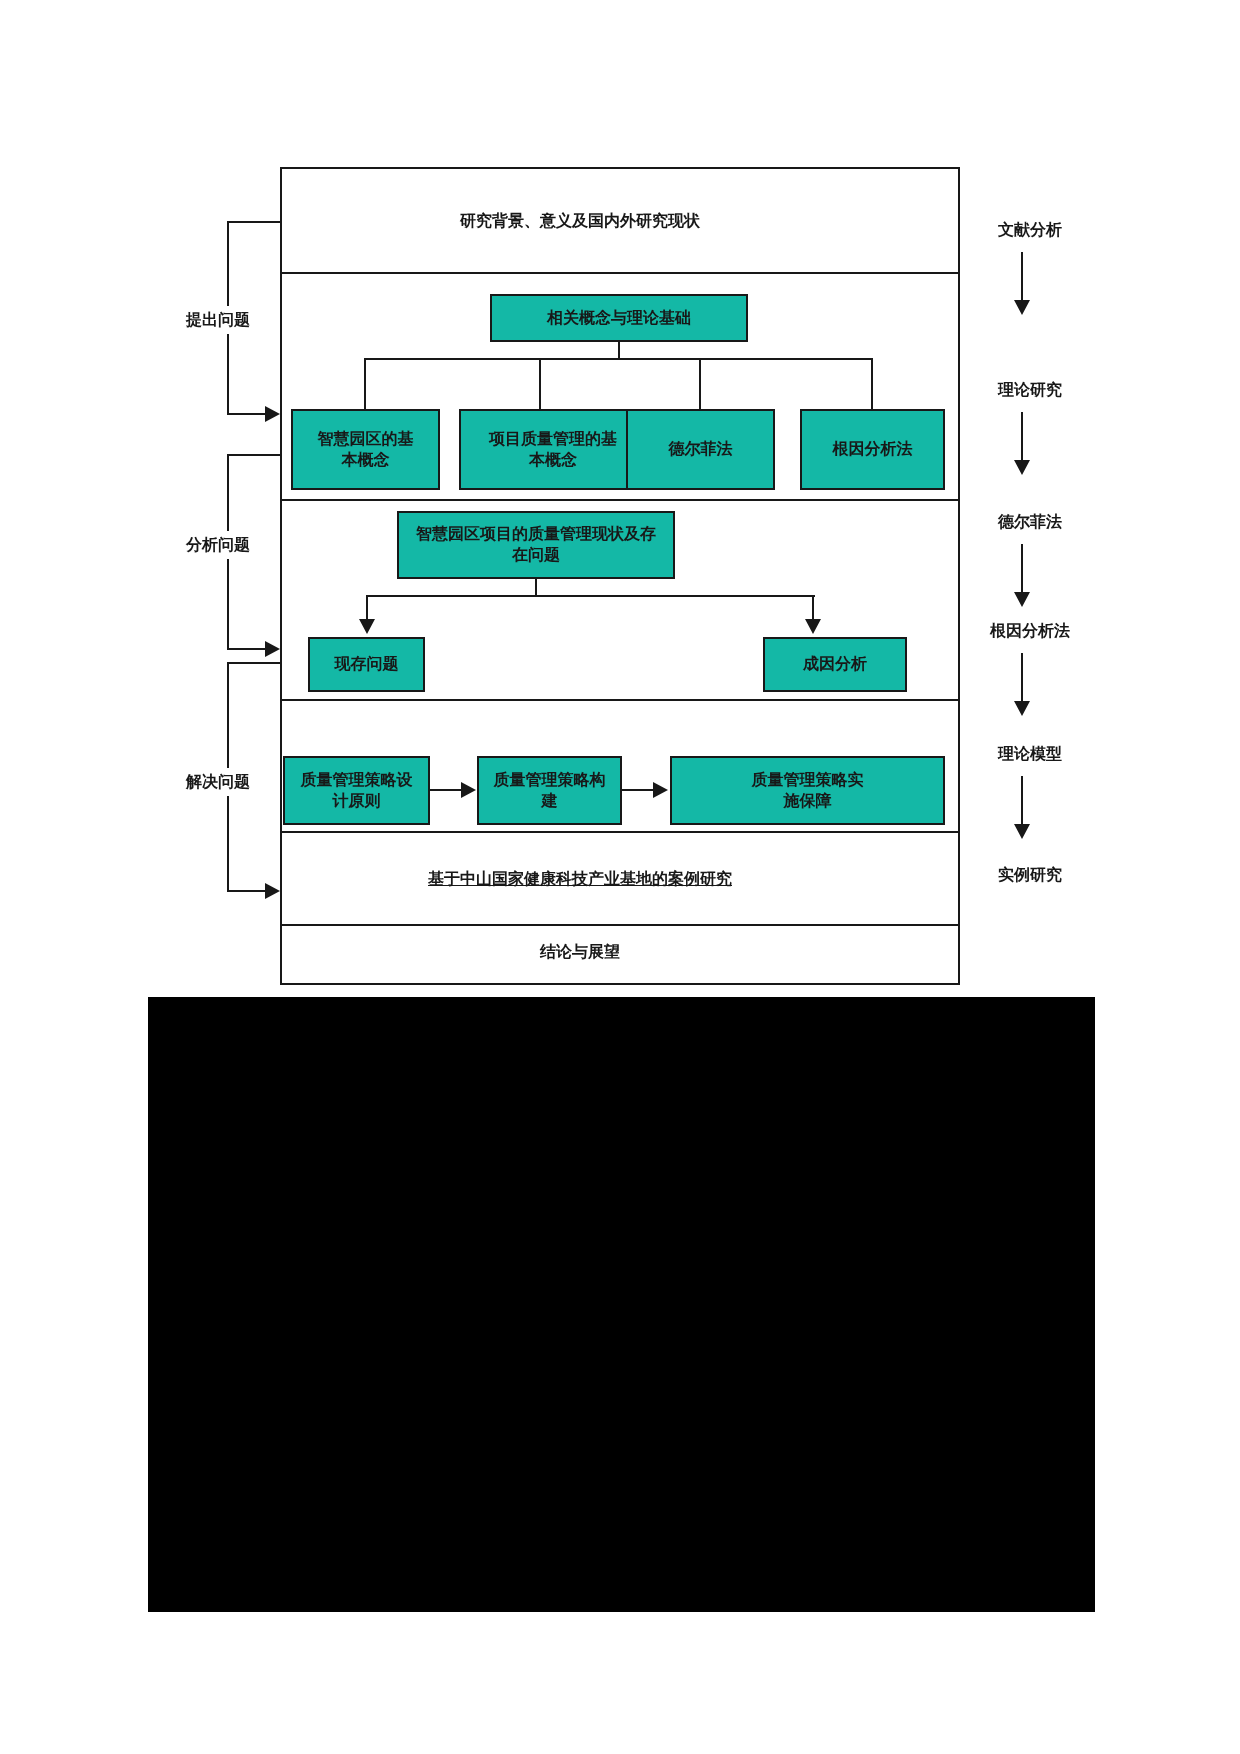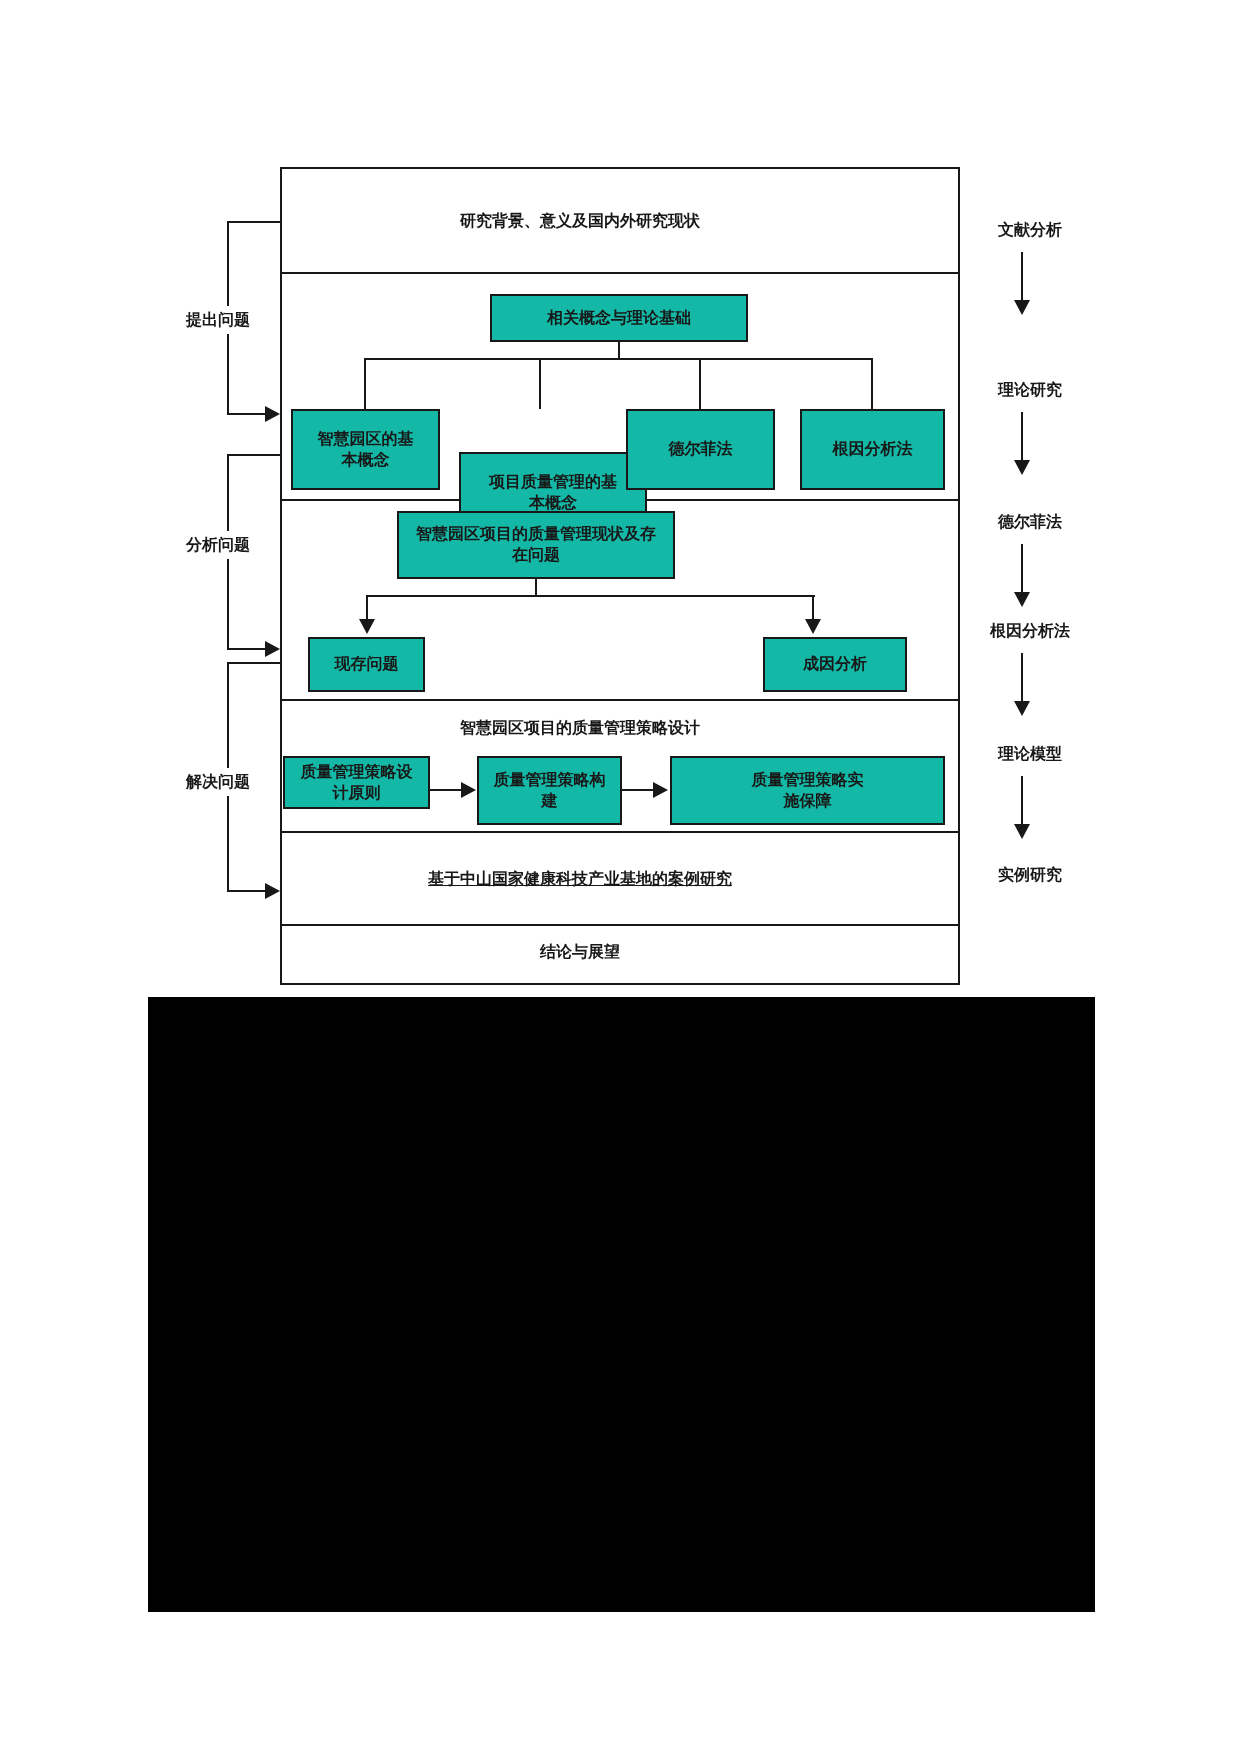--- a/index.html
+++ b/index.html
@@ -48,37 +48,36 @@
 
   <div class="box" style="left:490px;top:294px;width:258px;height:48px;">相关概念与理论基础</div>
   <div class="vline" style="left:618px;top:342px;width:2px;height:16px;"></div>
   <div class="hline" style="left:364px;top:358px;width:509px;height:2px;"></div>
   <div class="vline" style="left:364px;top:358px;width:2px;height:51px;"></div>
   <div class="vline" style="left:539px;top:358px;width:2px;height:51px;"></div>
   <div class="vline" style="left:699px;top:358px;width:2px;height:51px;"></div>
   <div class="vline" style="left:871px;top:358px;width:2px;height:51px;"></div>
 
   <div class="box" style="left:291px;top:409px;width:149px;height:81px;padding:0 22px;">智慧园区的基本概念</div>
-  <div class="box" style="left:459px;top:409px;width:188px;height:81px;padding:0 28px;margin-top:43px;">项目质量管理的基本概念</div>
+  <div class="box" style="left:459px;top:409px;width:188px;height:81px;padding:0 28px;">项目质量管理的基本概念</div>
   <div class="box" style="left:626px;top:409px;width:149px;height:81px;">德尔菲法</div>
   <div class="box" style="left:800px;top:409px;width:145px;height:81px;">根因分析法</div>
 
   <div class="box" style="left:397px;top:511px;width:278px;height:68px;padding:0 15px;">智慧园区项目的质量管理现状及存在问题</div>
   <div class="vline" style="left:535px;top:579px;width:2px;height:16px;"></div>
   <div class="hline" style="left:367px;top:595px;width:448px;height:2px;"></div>
   <div class="vline" style="left:366px;top:595px;width:2px;height:26px;"></div>
   <div class="arr-down" style="left:359px;top:619px;"></div>
   <div class="vline" style="left:812px;top:595px;width:2px;height:26px;"></div>
   <div class="arr-down" style="left:805px;top:619px;"></div>
 
   <div class="box" style="left:308px;top:637px;width:117px;height:55px;">现存问题</div>
   <div class="box" style="left:763px;top:637px;width:144px;height:55px;font-family:Liberation Serif, serif;">成因分析</div>
 
-  <div class="lbl row-title" style="left:290px;top:714px;width:580px;height:28px;">智慧园区项目的质量管理策略设计</div>
-  <div class="box" style="left:283px;top:756px;width:147px;height:53px;padding:0 14px;">质量管理策略设计原则</div>
+  <div class="box" style="left:283px;top:756px;width:147px;height:69px;padding:0 14px;">质量管理策略设计原则</div>
   <div class="box" style="left:477px;top:756px;width:145px;height:69px;padding:8px 13px;">质量管理策略构建</div>
   <div class="box" style="left:670px;top:756px;width:275px;height:69px;padding:0 78px;">质量管理策略实施保障</div>
   <div class="hline" style="left:430px;top:789px;width:33px;height:2px;"></div>
   <div class="arr-right" style="left:461px;top:782px;"></div>
   <div class="hline" style="left:622px;top:789px;width:33px;height:2px;"></div>
   <div class="arr-right" style="left:653px;top:782px;"></div>
 
   <div class="lbl row-title" style="left:290px;top:864px;width:580px;height:30px;text-decoration:underline;">基于中山国家健康科技产业基地的案例研究</div>
 
   <div class="lbl row-title" style="left:290px;top:938px;width:580px;height:28px;">结论与展望</div>

